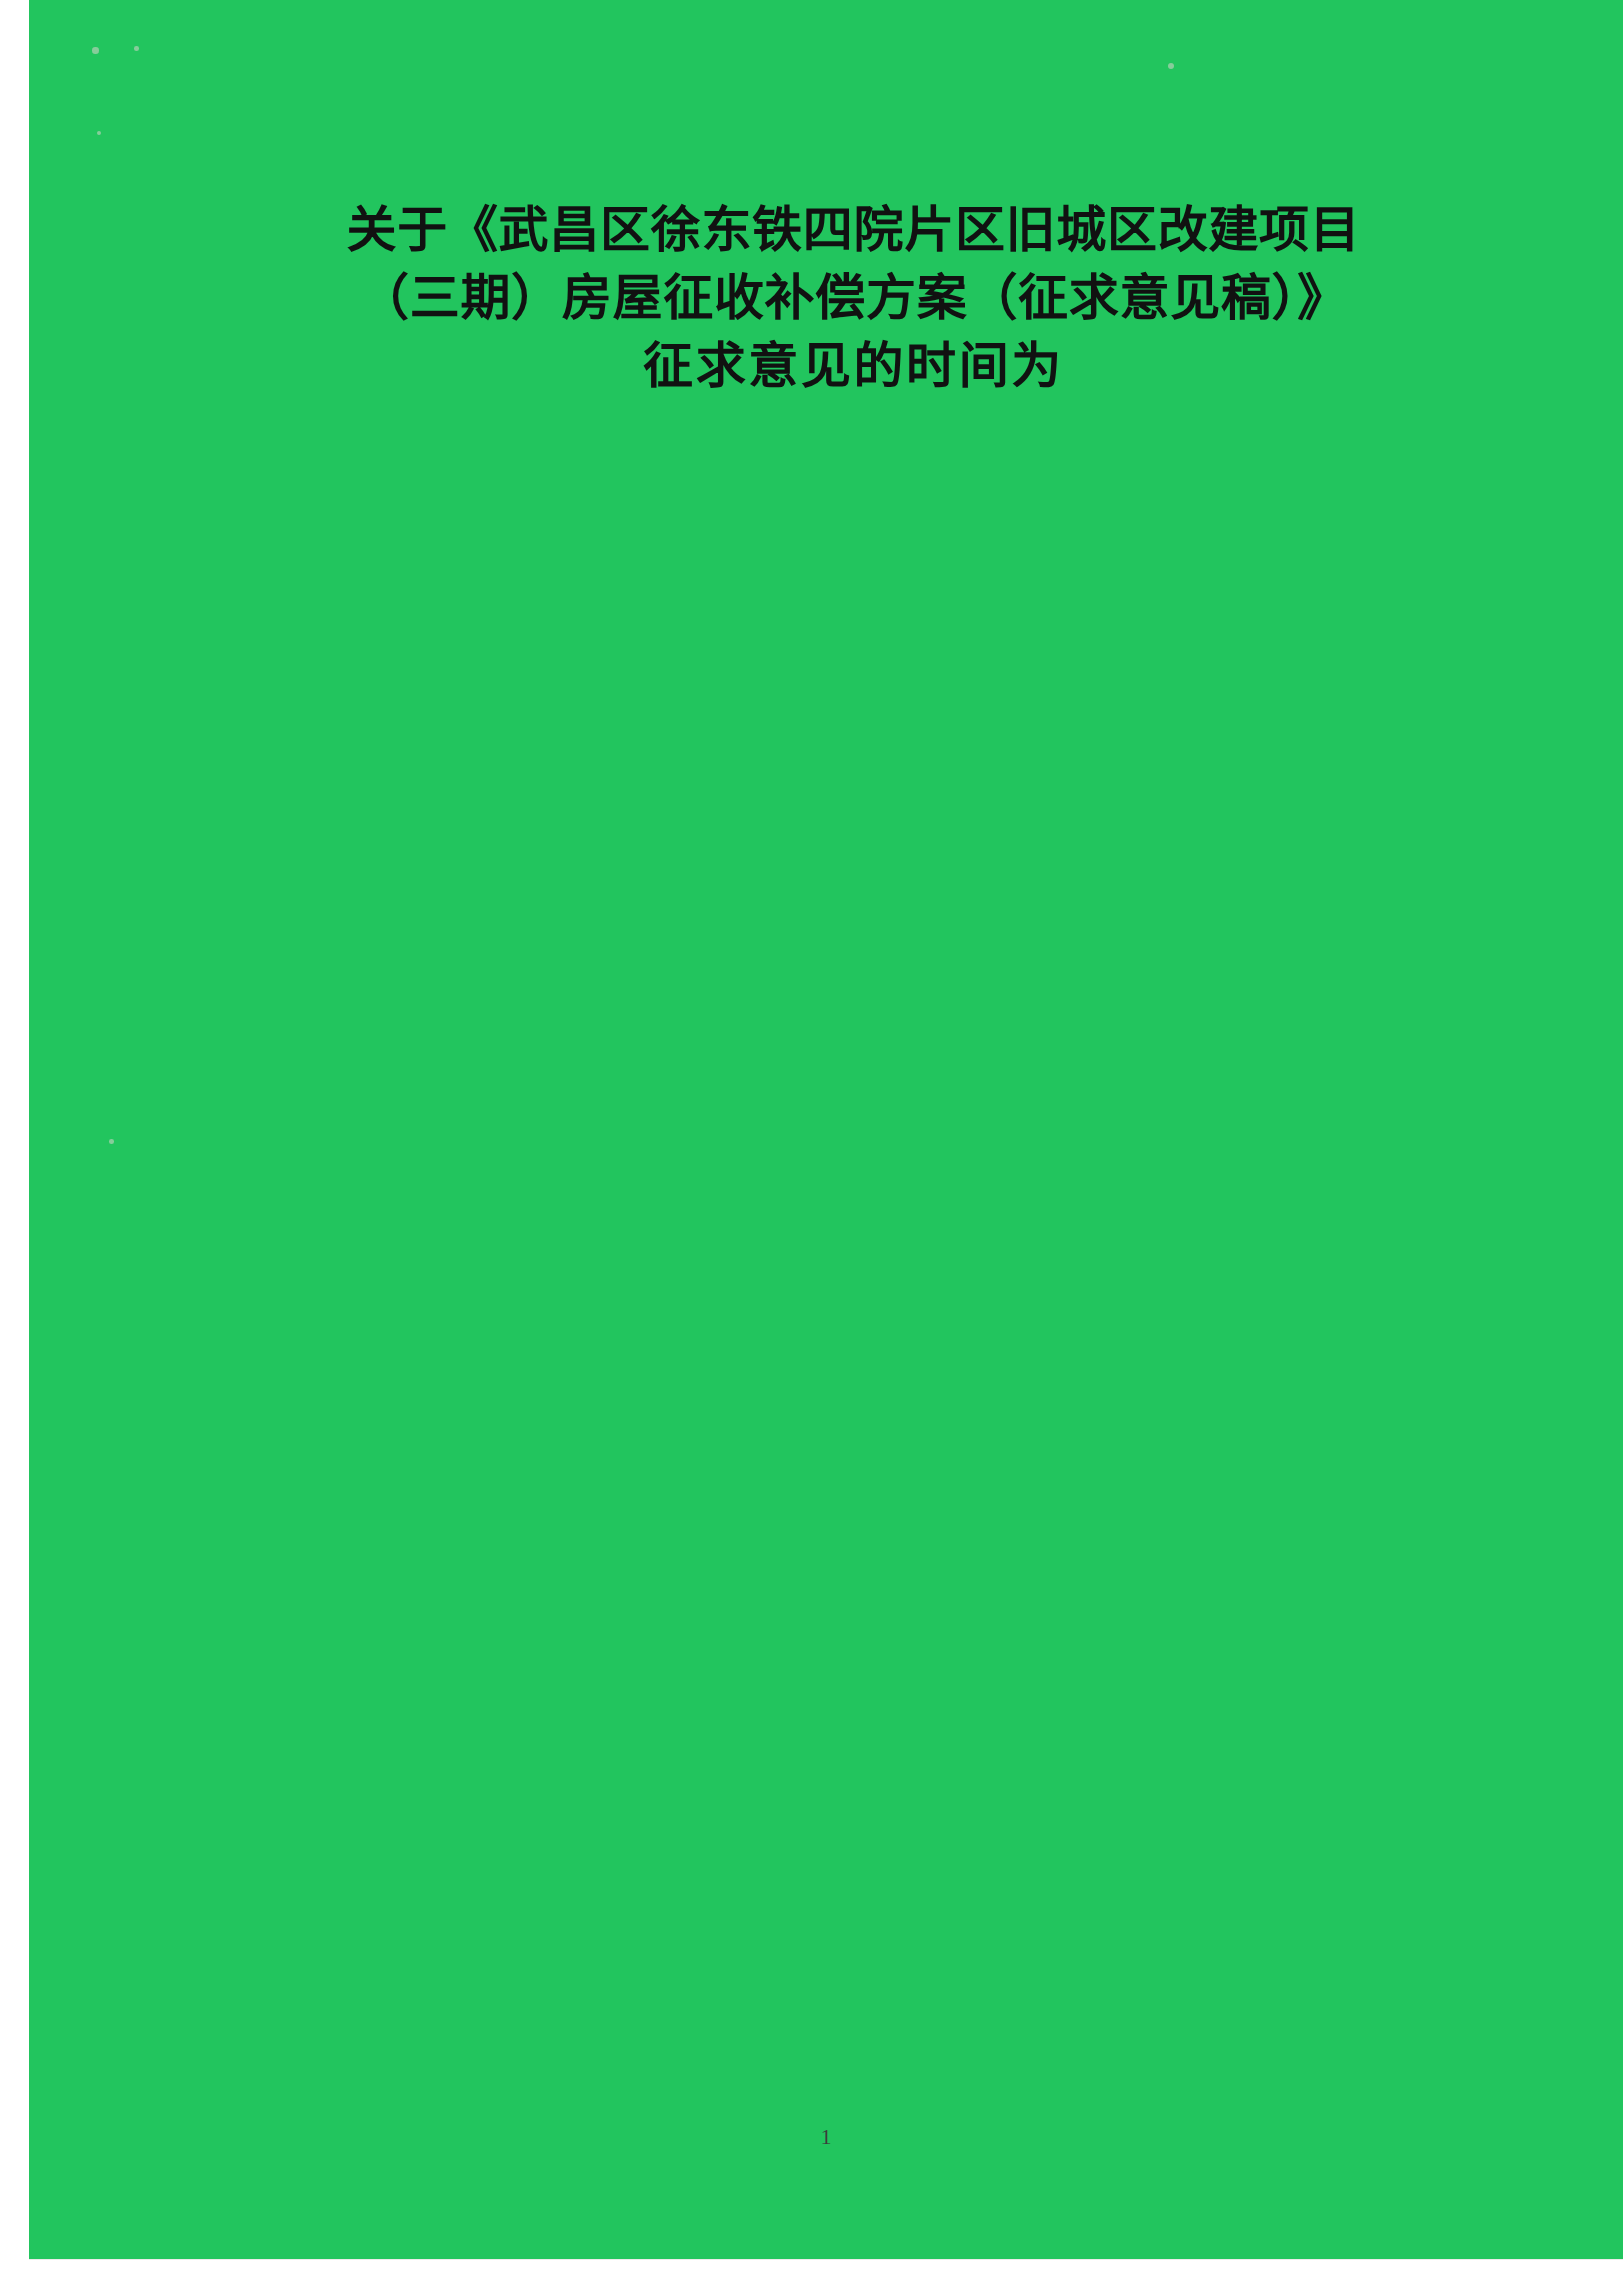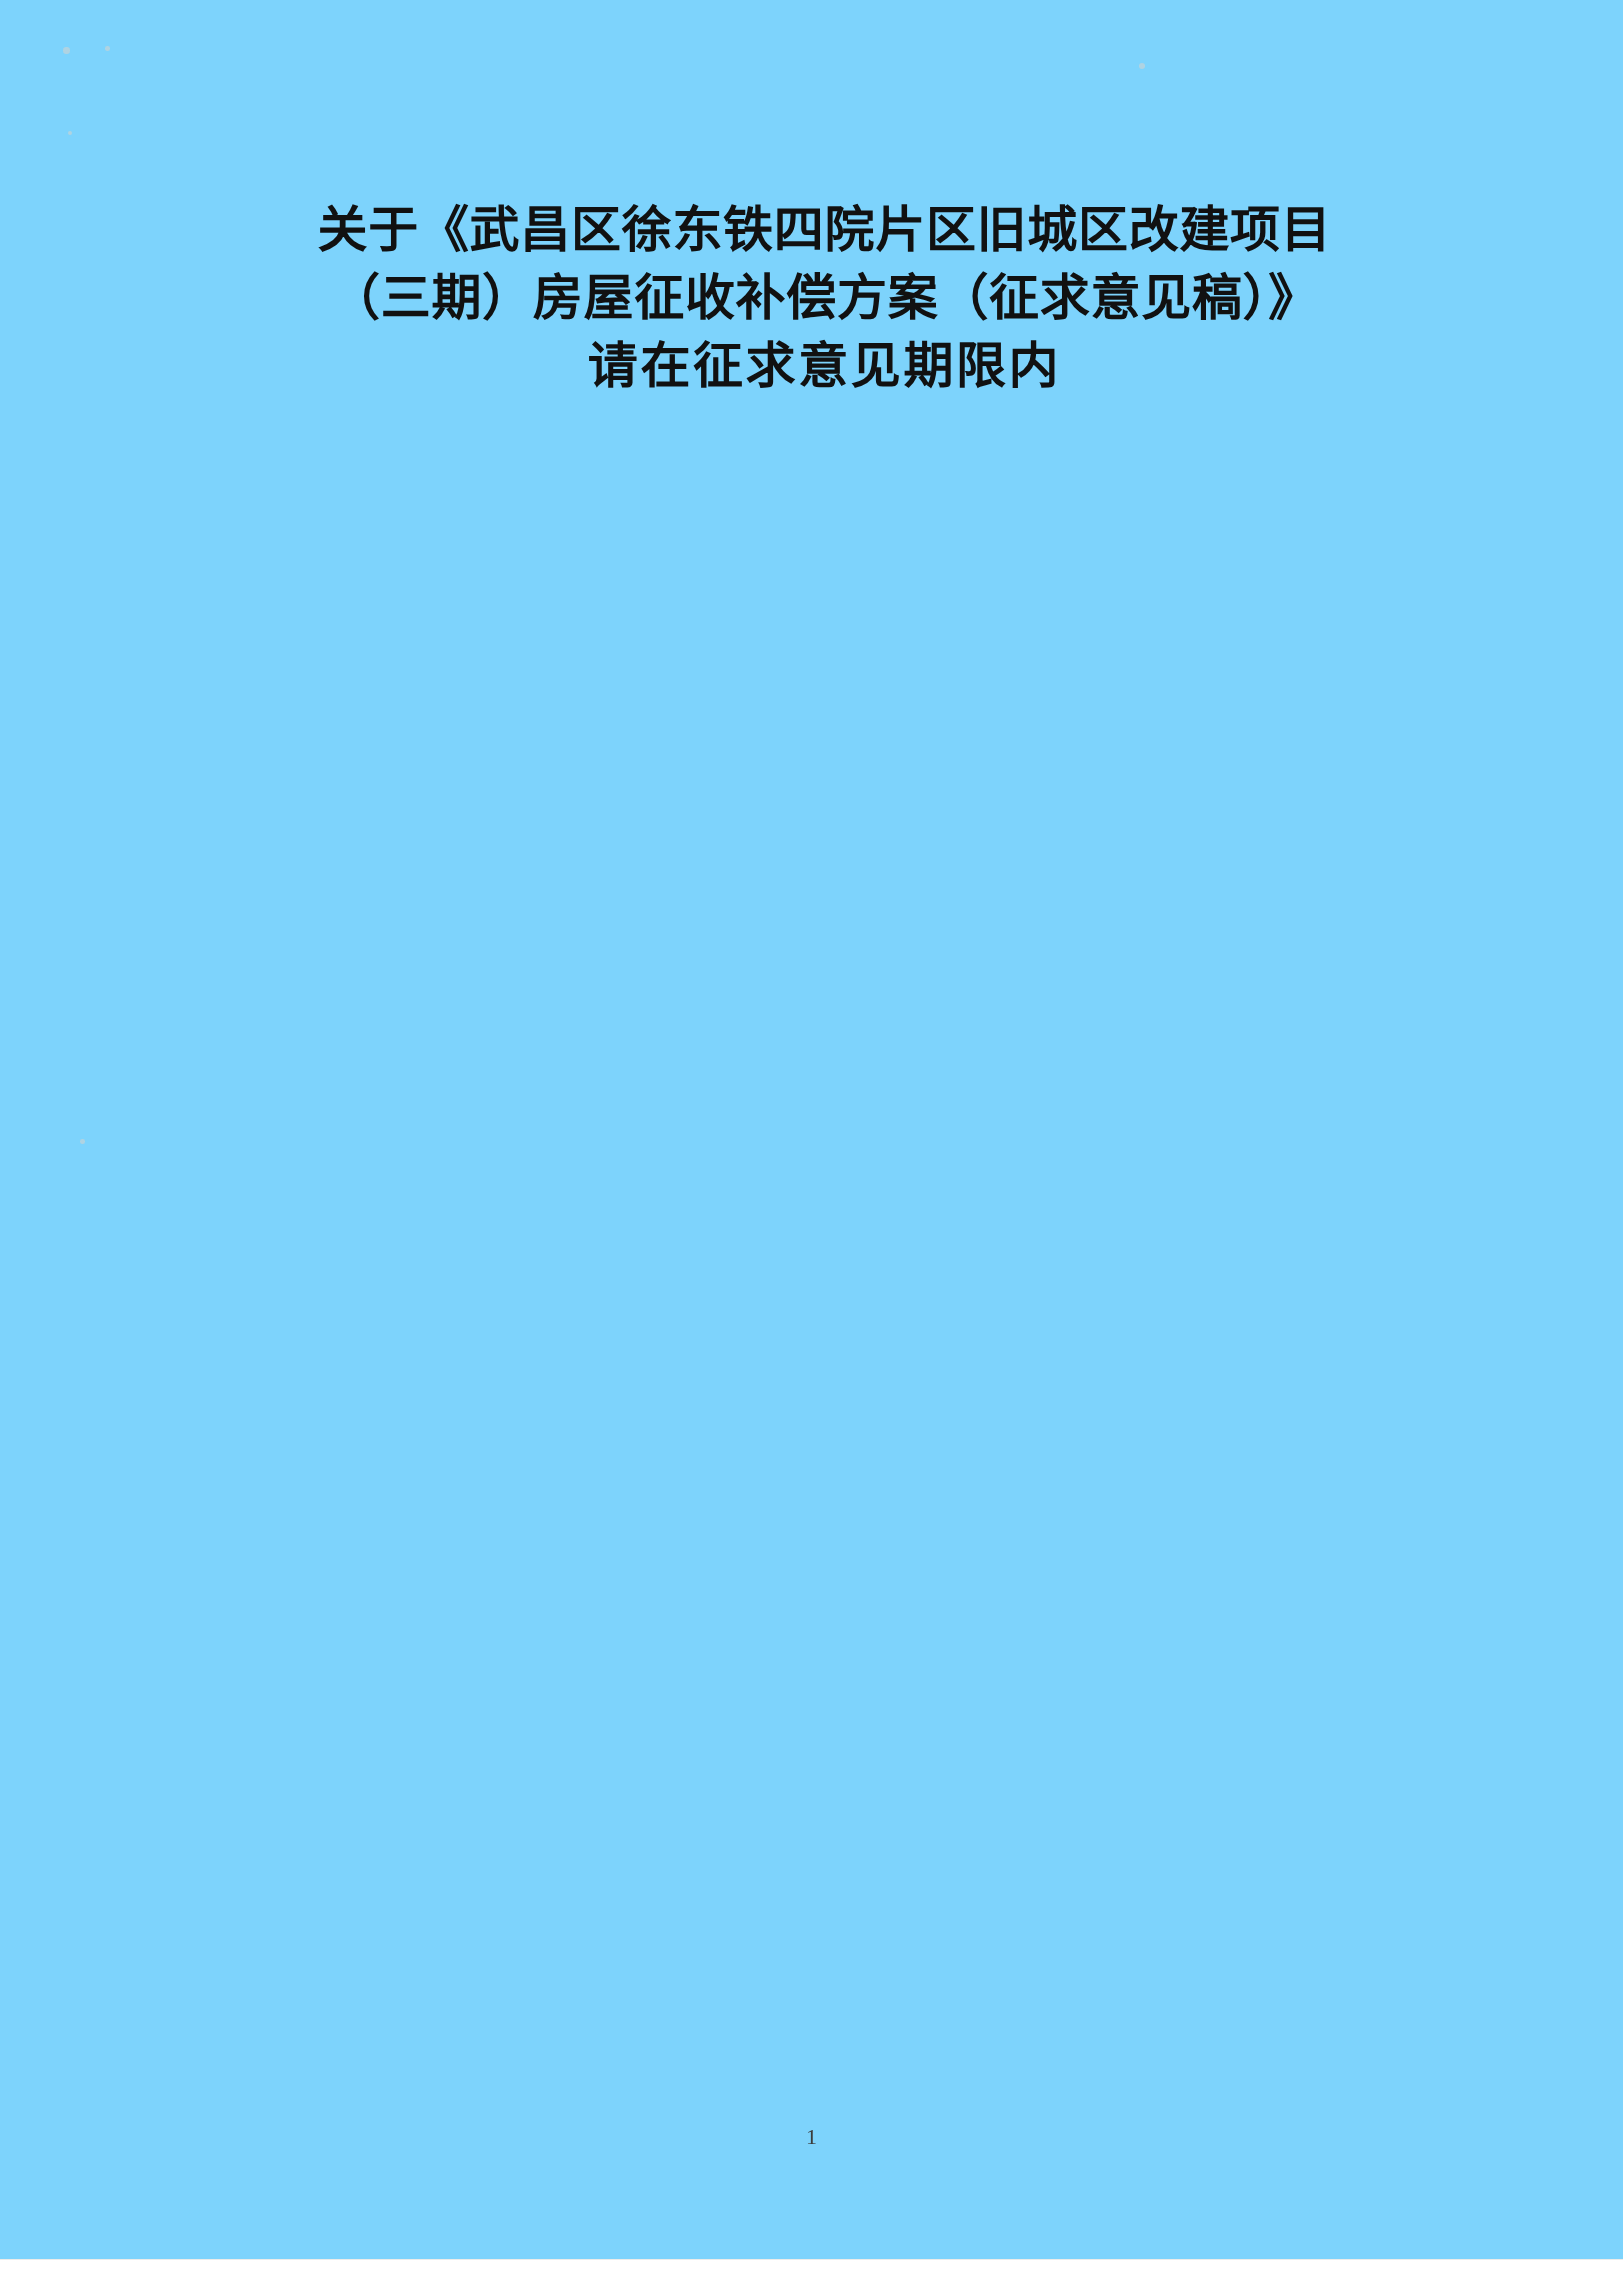--- a/index.html
+++ b/index.html
@@ -14,21 +14,22 @@
     position: relative;
     font-family: "Liberation Serif", "DejaVu Serif", serif;
     color: #1a1a1a;
     overflow: hidden;
   }
 
   
   .page {
     position: absolute;
     inset: 0;
-    background: #7dd3fc;
+    background: #22c55e;
+    margin-left: 29px;
   }
 
   .scan-speck {
     position: absolute;
     background: #d8d4cc;
     border-radius: 50%;
     opacity: .55;
   }
   .speck-1 { left: 63px;  top: 47px;  width: 6.5px; height: 6.5px; }
   .speck-2 { left: 105px; top: 46px;  width: 4.6px;  height: 4.6px; }
@@ -108,21 +109,21 @@
   <span class="scan-speck speck-2"></span>
   <span class="scan-speck speck-3"></span>
   <span class="scan-speck speck-4"></span>
   <span class="scan-speck speck-5"></span>
 
   <div class="content">
 
     <h1 class="doc-title">
       <span class="title-line title-line-1">关于《武昌区徐东铁四院片区旧城区改建项目</span>
       <span class="title-line title-line-2">（三期）房屋征收补偿方案（征求意见稿）》</span>
-      <span class="title-line title-line-3">请在征求意见期限内</span>
+      <span class="title-line title-line-3">征求意见的时间为</span>
     </h1>
 
     <div class="body-text">
     </div>
 
   </div>
 
   <div class="page-number">1</div>
   <div class="bottom-edge"></div>
 

